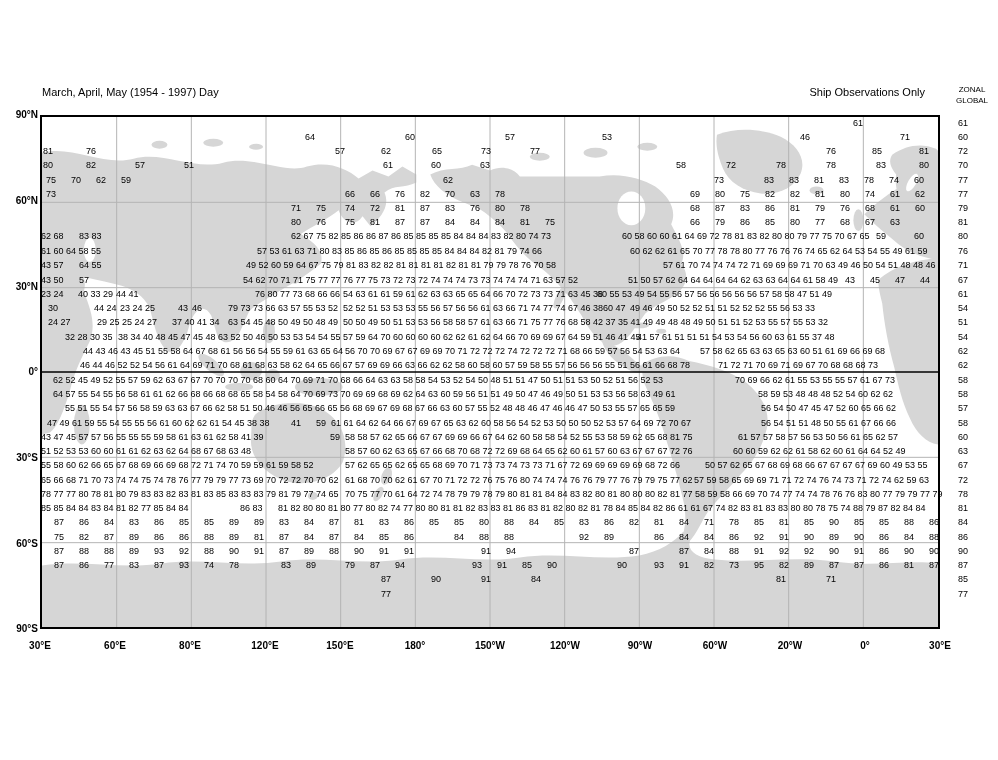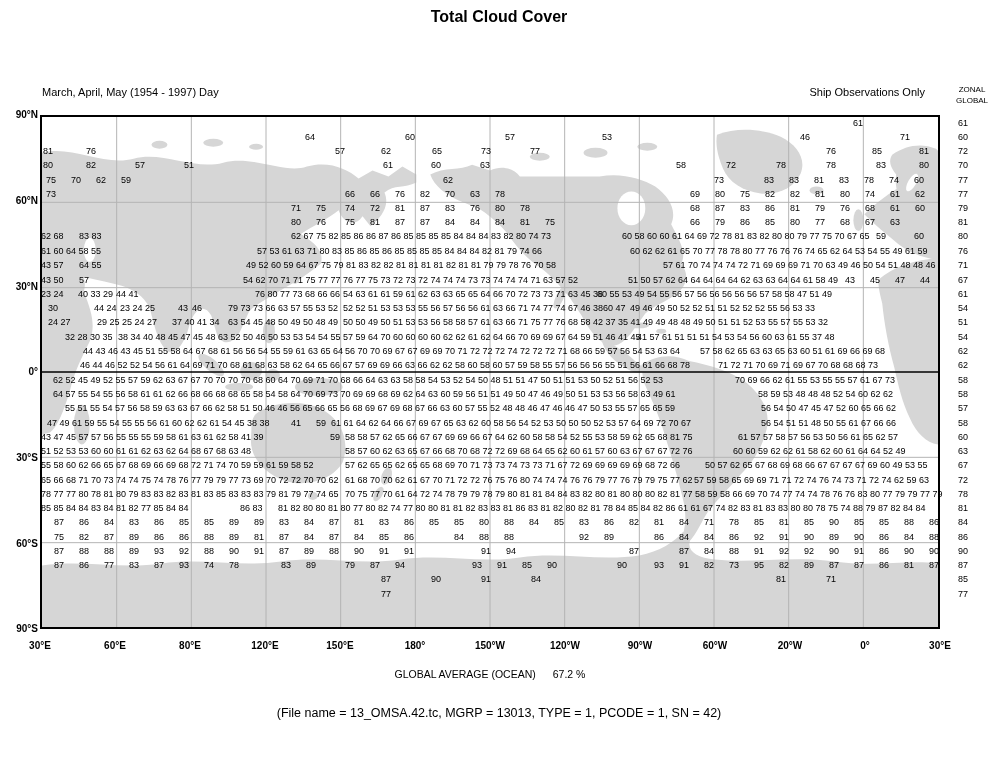--- a/index.html
+++ b/index.html
@@ -18,21 +18,20 @@
   .lonlbl{position:absolute;width:56px;text-align:center;font-size:10px;font-weight:bold;}
   .gavg{top:668px;left:40px;width:900px;text-align:center;font-size:10.5px;}
   .gavg .val{margin-left:14px;}
   .fileinfo{top:706px;left:0;width:100%;text-align:center;font-size:12.5px;}
 </style>
 </head>
 <body>
 
 <div class="page">
 
-  <div class="abs title">Total Cloud Cover</div>
   <div class="abs season">March, April, May (1954 - 1997) Day</div>
   <div class="abs source">Ship Observations Only</div>
   <div class="abs zonalhdr">
     <div>ZONAL</div>
     <div>GLOBAL</div>
   </div>
 
   <div class="abs plot">
     <svg width="896" height="510" viewBox="0 0 900 514" preserveAspectRatio="none">
       <g fill="#d6d6d6" stroke="none">
@@ -1589,19 +1588,14 @@
       <span class="lonlbl" style="left: 387px; top: 640px;">180°</span>
       <span class="lonlbl" style="left: 462px; top: 640px;">150°W</span>
       <span class="lonlbl" style="left: 537px; top: 640px;">120°W</span>
       <span class="lonlbl" style="left: 612px; top: 640px;">90°W</span>
       <span class="lonlbl" style="left: 687px; top: 640px;">60°W</span>
       <span class="lonlbl" style="left: 762px; top: 640px;">20°W</span>
       <span class="lonlbl" style="left: 837px; top: 640px;">0°</span>
       <span class="lonlbl" style="left: 912px; top: 640px;">30°E</span>
     </div>
 
-  <div class="abs gavg">
-    <span>GLOBAL AVERAGE (OCEAN)</span>
-    <span class="val">67.2 %</span>
-  </div>
-  <div class="abs fileinfo">(File name = 13_OMSA.42.tc, MGRP = 13013, TYPE = 1, PCODE = 1, SN = 42)</div>
 
 </div>
 
 </body></html>

